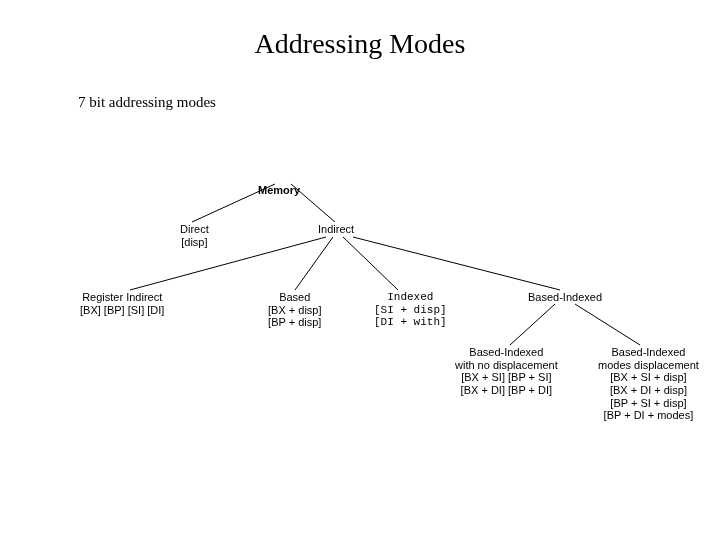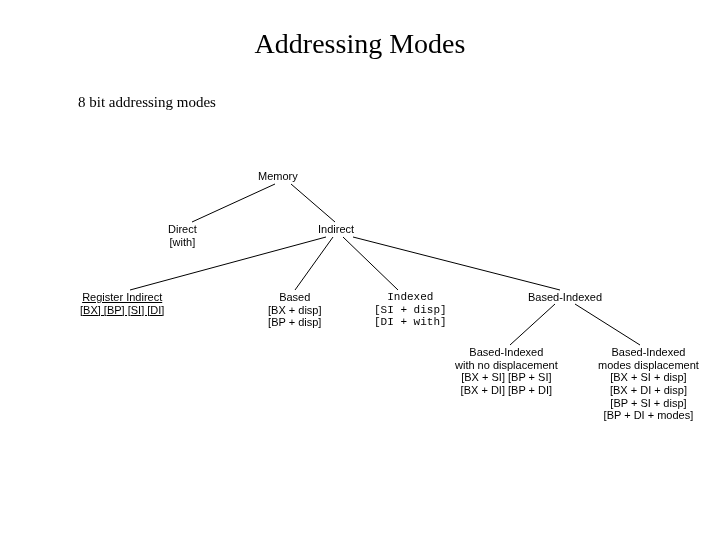--- a/index.html
+++ b/index.html
@@ -56,51 +56,51 @@
     stroke: #000;
     stroke-width: 1;
   }
 </style>
 </head>
 <body>
 
 <div class="slide">
 
   <div class="title">Addressing Modes</div>
-  <div class="subtitle">8 bit addressing modes</div>
+  <div class="subtitle">7 bit addressing modes</div>
 
   <svg class="edges" viewBox="0 0 720 540">
 
     <line x1="275" y1="184" x2="192" y2="222"></line>
     <line x1="291" y1="184" x2="335" y2="222"></line>
 
     <line x1="326" y1="237" x2="130" y2="290"></line>
     <line x1="333" y1="237" x2="295" y2="290"></line>
     <line x1="343" y1="237" x2="398" y2="290"></line>
     <line x1="353" y1="237" x2="560" y2="290"></line>
 
     <line x1="555" y1="304" x2="510" y2="345"></line>
     <line x1="575" y1="304" x2="640" y2="345"></line>
   </svg>
 
   <div class="diagram">
 
-    <div class="node" style="left:258px; top:170px;">
+    <div class="node" style="left:258px; top:184px;font-weight:bold;">
       <span class="lbl">Memory</span>
     </div>
 
-    <div class="node" style="left:168px; top:223px;">
+    <div class="node" style="left:180px; top:223px;">
       <span class="lbl">Direct</span>
-      <span class="d">[with]</span>
+      <span class="d">[disp]</span>
     </div>
     <div class="node" style="left:318px; top:223px;">
       <span class="lbl">Indirect</span>
     </div>
 
-    <div class="node" style="left:80px; top:291px;text-decoration:underline;">
+    <div class="node" style="left:80px; top:291px;">
       <span class="lbl">Register Indirect</span>
       <span class="d">[BX]  [BP]  [SI]  [DI]</span>
     </div>
     <div class="node" style="left:268px; top:291px;">
       <span class="lbl">Based</span>
       <span class="d">[BX + disp]</span>
       <span class="d">[BP + disp]</span>
     </div>
     <div class="node" style="left:374px; top:291px;font-family:Liberation Mono, monospace;">
       <span class="lbl">Indexed</span>

